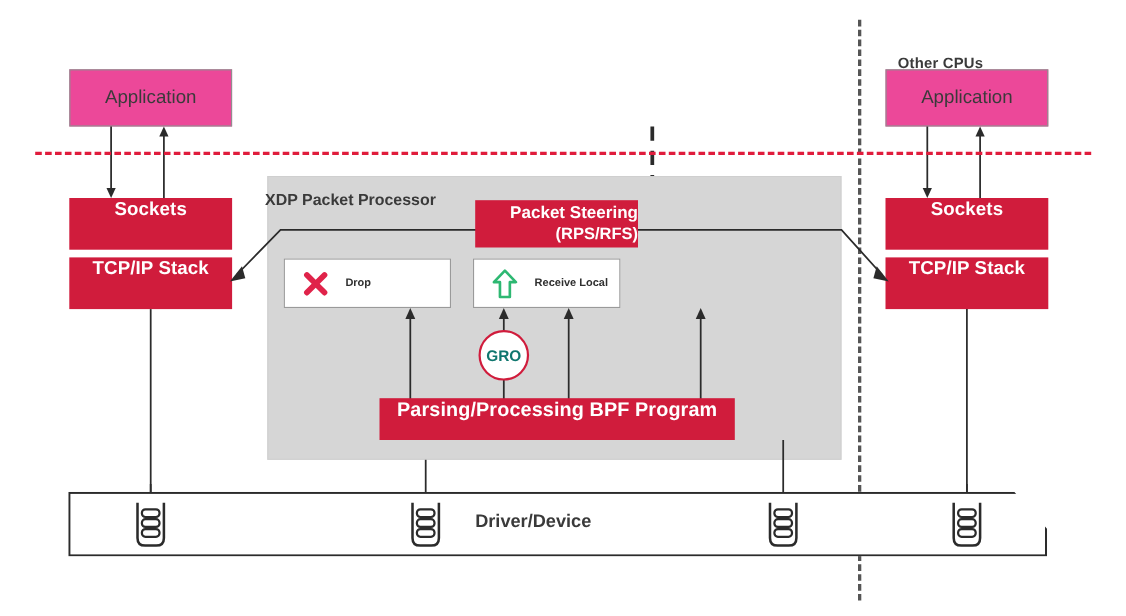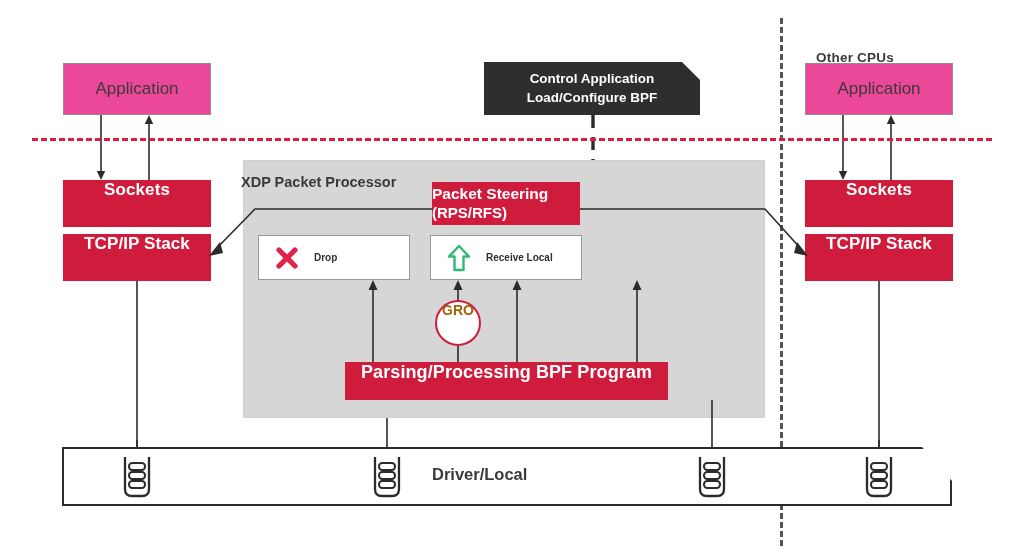--- a/index.html
+++ b/index.html
@@ -26,21 +26,21 @@
     font-size: 17px; font-weight: 400; color: #3a3a3a;
   }
   .red-box {
     background: #d01c3c; color: #ffffff;
     display: flex; justify-content: center;
     font-size: 17px; font-weight: 700; letter-spacing: .1px;
   }
 
   .steer-box {
     background: #d01c3c; color:#fff;
-    display:flex; flex-direction:column; align-items:flex-start; justify-content:center;
+    display:flex; flex-direction:column; align-items:flex-end; justify-content:center;
     line-height: 1.08;
   }
   .steer-title { font-size: 15.5px; font-weight: 700; }
   .steer-sub { font-size: 15px; font-weight: 700; margin-top: 2px; }
 
   .action-box {
     background: #ffffff; border: 1.5px solid #9a9a9a;
     display: flex; align-items: center;
     font-size: 10px; font-weight: 700; color: #2f2f2f;
   }
@@ -64,22 +64,22 @@
     align-items: center; justify-content: center;
     font-size: 13.5px; font-weight: 700; line-height: 1.35;
     clip-path: polygon(0 0, calc(100% - 18px) 0, 100% 18px, 100% 100%, 0 100%);
     text-align: center;
   }
 
   
   #gro {
     width: 46px; height: 46px; border-radius: 50%;
     background: #ffffff; border: 2.5px solid #d01c3c;
-    display: flex; align-items: flex-start; justify-content: center;
-    font-size: 14px; font-weight: 700; color: #a16207;
+    display: flex; align-items: center; justify-content: center;
+    font-size: 14px; font-weight: 700; color: #0f766e;
   }
 
   
   #driver-bar {
     border: 2.5px solid #2b2b2b;
     background: #ffffff;
     clip-path: polygon(0 0, calc(100% - 30px) 0, 100% 34px, 100% 100%, 0 100%);
   }
   #driver-label {
     font-size: 16.5px; font-weight: 700; color: #3a3a3a;
@@ -145,24 +145,20 @@
     <line x1="6" y1="0" x2="6" y2="59" stroke="#2b2b2b" stroke-width="1.6"></line>
     <polygon points="6,65 1.8,56 10.2,56" fill="#2b2b2b"></polygon>
     <line x1="54" y1="65" x2="54" y2="6" stroke="#2b2b2b" stroke-width="1.6"></line>
     <polygon points="54,0 49.8,9 58.2,9" fill="#2b2b2b"></polygon>
   </svg>
 
   <svg class="abs" style="left:872px; top:281px;" width="14" height="170">
     <line x1="7" y1="0" x2="7" y2="170" stroke="#2b2b2b" stroke-width="1.6"></line>
   </svg>
 
-  <div class="abs" id="control-app" style="left:484px; top:62px; width:216px; height:53px;">
-    <span>Control Application</span>
-    <span>Load/Configure BPF</span>
-  </div>
 
   <svg class="abs" style="left:585px; top:115px;" width="16" height="248">
     <line x1="8" y1="0" x2="8" y2="238" stroke="#2b2b2b" stroke-width="3.4" stroke-dasharray="13 9"></line>
     <polygon points="8,248 0.5,234 15.5,234" fill="#2b2b2b"></polygon>
   </svg>
 
   <div class="abs" id="kernel-line" style="left:32px; top:138px; width:960px; height:0;"></div>
 
   <div class="abs" id="xdp-panel" style="left:243px; top:160px; width:522px; height:258px;"></div>
 
@@ -188,21 +184,21 @@
       <svg width="26" height="26" viewBox="0 0 26 26">
         <g stroke="#e0234a" stroke-width="5.2" stroke-linecap="round">
           <line x1="5" y1="5" x2="21" y2="21"></line>
           <line x1="21" y1="5" x2="5" y2="21"></line>
         </g>
       </svg>
     </span>
     <span>Drop</span>
   </div>
 
-  <div class="abs action-box" style="left:430px; top:235px; width:152px; height:45px;">
+  <div class="abs action-box" style="left:430px; top:235px; width:134px; height:45px;">
     <span class="action-icon">
       <svg width="26" height="28" viewBox="0 0 26 28">
         <path d="M13 2 L23 12.5 L17.5 12.5 L17.5 26 L8.5 26 L8.5 12.5 L3 12.5 Z" fill="none" stroke="#2eb872" stroke-width="2.4" stroke-linejoin="round"></path>
       </svg>
     </span>
     <span>Receive Local</span>
   </div>
 
 
   <svg class="abs" style="left:366px; top:280px;" width="14" height="84">
@@ -251,21 +247,21 @@
     <polygon points="7,22 2.2,11 11.8,11" fill="#2b2b2b"></polygon>
   </svg>
 
   <svg class="abs" style="left:872px; top:440px;" width="14" height="22">
     <line x1="7" y1="0" x2="7" y2="13" stroke="#2b2b2b" stroke-width="1.6"></line>
     <polygon points="7,22 2.2,11 11.8,11" fill="#2b2b2b"></polygon>
   </svg>
 
   <div class="abs" id="driver-bar" style="left:62px; top:447px; width:890px; height:59px;"></div>
 
-  <div class="abs" id="driver-label" style="left:432px; top:465px;">Driver/Local</div>
+  <div class="abs" id="driver-label" style="left:432px; top:465px;">Driver/Device</div>
 
   <div class="abs" style="left:119px; top:455px;">
     <svg width="36" height="44" viewBox="0 0 36 44">
       <path d="M6 2 L6 34 Q6 41 13 41 L23 41 Q30 41 30 34 L30 2" fill="none" stroke="#2b2b2b" stroke-width="2.3"></path>
       <rect x="10" y="8" width="16" height="7" rx="3.2" fill="none" stroke="#2b2b2b" stroke-width="2"></rect>
       <rect x="10" y="17" width="16" height="7" rx="3.2" fill="none" stroke="#2b2b2b" stroke-width="2"></rect>
       <rect x="10" y="26" width="16" height="7" rx="3.2" fill="none" stroke="#2b2b2b" stroke-width="2"></rect>
     </svg>
   </div>
   <div class="abs" style="left:369px; top:455px;">

